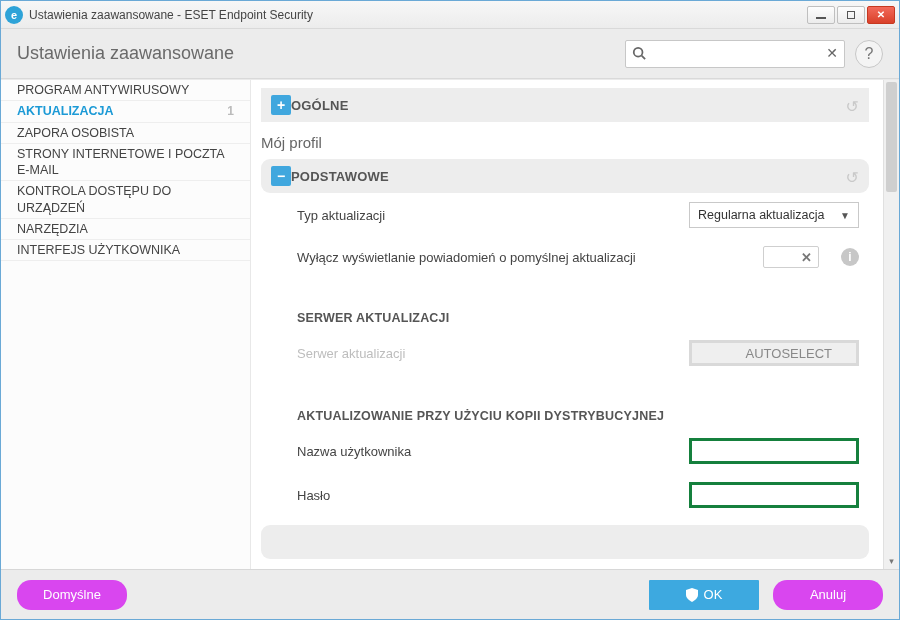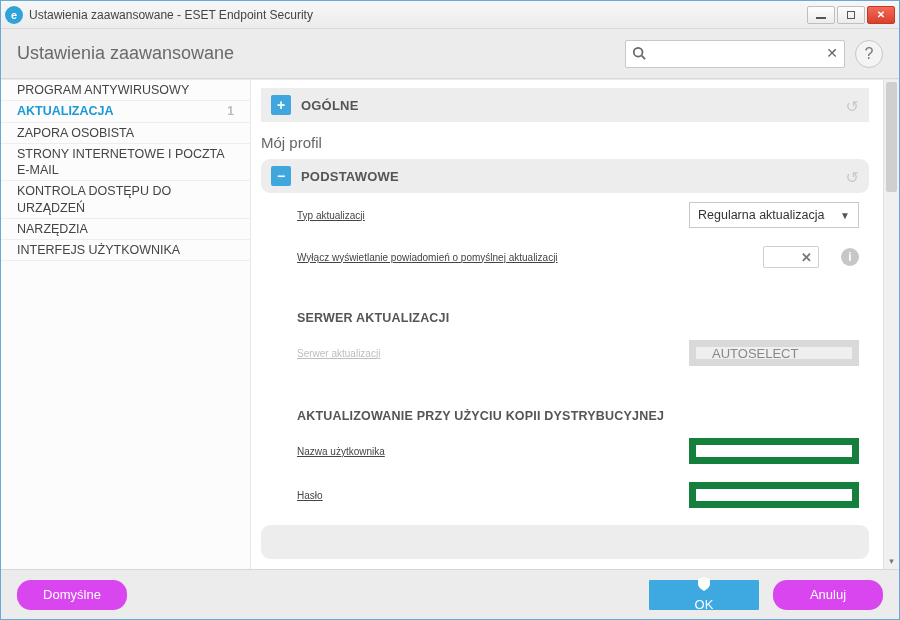--- a/index.html
+++ b/index.html
@@ -35,57 +35,57 @@
   .sidebar .navitem .badge { color:#bbb; font-size:12px; }
 
   .content { flex: 1; position: relative; display:flex; }
   .contentscroll { flex:1; overflow-y:auto; padding-right: 4px; }
   .vscroll { width: 16px; background:#f0f0f0; border-left:1px solid #e0e0e0; position:relative; }
   .vscroll .thumb { position:absolute; top:2px; left:2px; right:2px; height:110px; background:#cfcfcf; border-radius:2px; }
   .vscroll .arrowt, .vscroll .arrowb { position:absolute; left:0; right:0; height:16px; display:flex; align-items:center; justify-content:center; font-size:9px; color:#777; }
   .vscroll .arrowb { bottom:0; background:#f0f0f0; }
 
   .section { margin: 8px 10px 0 10px; }
-  .sectionhdr { background:#ededed; display:flex; align-items:center; height:34px; padding:0 10px; gap:10px; position:relative; }
+  .sectionhdr { background:#ededed; display:flex; align-items:center; height:34px; padding:0 10px; position:relative; }
   .sectionhdr.sub { background:#ededed;border-radius:9px; }
   .expander { width:20px; height:20px; display:flex; align-items:center; justify-content:center; background:#40a7de; color:#fff; font-size:14px; font-weight:bold; border-radius:2px; cursor:pointer; line-height:1;}
   .expander.collapsed::before { content:"+"; }
   .expander.expanded::before { content:"−"; }
   .sectionhdr .label { font-weight:600; color:#555; font-size:13px; letter-spacing:.2px; }
   .sectionhdr .reset { position:absolute; right:10px; top:9px; color:#c9c9c9; font-size:16px; cursor:pointer; }
 
   .profilelbl { margin: 12px 10px 6px 10px; font-size: 15px; color:#666; }
 
   .row { display:flex; align-items:center; padding: 9px 10px 9px 36px; min-height:36px; }
-  .row .rlabel { flex:1; font-size:10px; color:#444;text-decoration:underline; }
+  .row .rlabel { flex:1; font-size:13px; color:#444; }
   .row .rlabel.disabled { color:#bdbdbd; }
   .row .ctrl { display:flex; align-items:center; gap:8px; }
 
   .selectbox { width: 170px; height: 26px; border:1px solid #c9c9c9; background:#fff; display:flex; align-items:center; padding:0 8px; justify-content:space-between; font-size:12.5px; cursor:pointer; }
   .selectbox .chev { font-size:10px; color:#555; }
 
   .offtoggle { width:56px; height:22px; border:1px solid #cfcfcf; background:#fff; display:flex; align-items:center; justify-content:flex-end; padding:0 6px; font-size:13px; font-weight:bold; color:#777; cursor:pointer; border-radius:2px; }
 
   .infoicon { width:18px; height:18px; border-radius:50%; background:#c7c7c7; color:#fff; display:flex; align-items:center; justify-content:center; font-size:12px; font-weight:bold; margin-left:14px; cursor:pointer; font-style:normal; }
 
   .subheader { padding: 14px 10px 6px 36px; font-weight:700; color:#555; font-size:12.5px; letter-spacing:.2px; }
 
   .switch { width:56px; height:22px; border:1px solid #cfcfcf; background:#fff; position:relative; border-radius:2px; cursor:pointer; }
   .switch .knob { position:absolute; top:0; left:0; bottom:0; width:30px; background:#40a7de; display:flex; align-items:center; justify-content:center; color:#fff; font-size:13px; }
 
-  .textinput { width:170px; height:26px; border:7px solid #15803d; background:#fff; padding:0 16px; font-size:13px; }
+  .textinput { width:170px; height:26px; border:3px solid #15803d; background:#fff; padding:0 24px; font-size:13px;text-align:right; }
   .textinput.disabled { background:#efefef; color:#888; border-color:#d9d9d9; }
   .divgap { height: 20px; background:#fff; }
 
   
   .footer { background:#ececec; border-top:1px solid #d7d7d7; height:50px; display:flex; align-items:center; padding:0 16px; gap:14px; }
   .footer .spacer { flex:1; }
   .btn { min-width:110px; height:30px; display:flex; align-items:center; justify-content:center; font-size:13px; cursor:pointer; border-radius:1px; border:none; padding:0 18px; gap:6px; }
   .btn.gray { background:#d946ef; color:#fff;border-radius:14px; }
-  .btn.blue { background:#3da9e0; color:#fff;flex-direction:column; }
+  .btn.blue { background:#3da9e0; color:#fff; }
   .shieldicon { width:12px; height:14px; display:inline-block; }
 </style>
 </head>
 <body>
 
 <div class="window">
 
   <div class="titlebar">
     <div class="app-icon">e</div>
     <div class="title">Ustawienia zaawansowane - ESET Endpoint Security</div>

